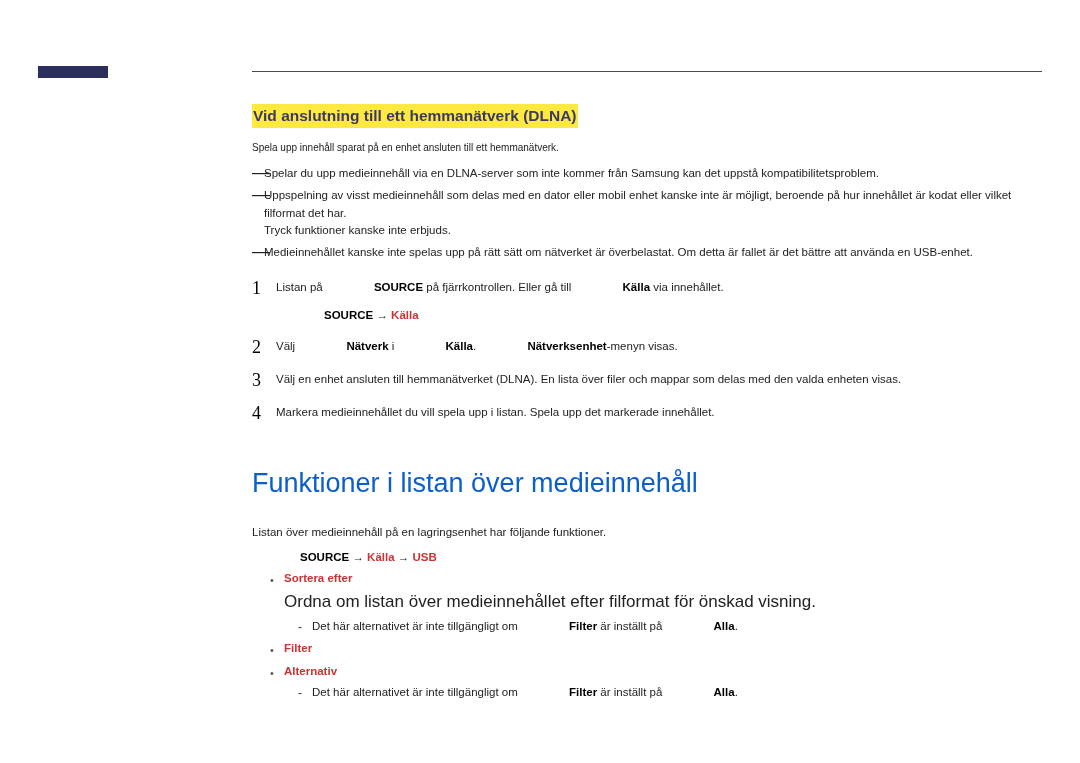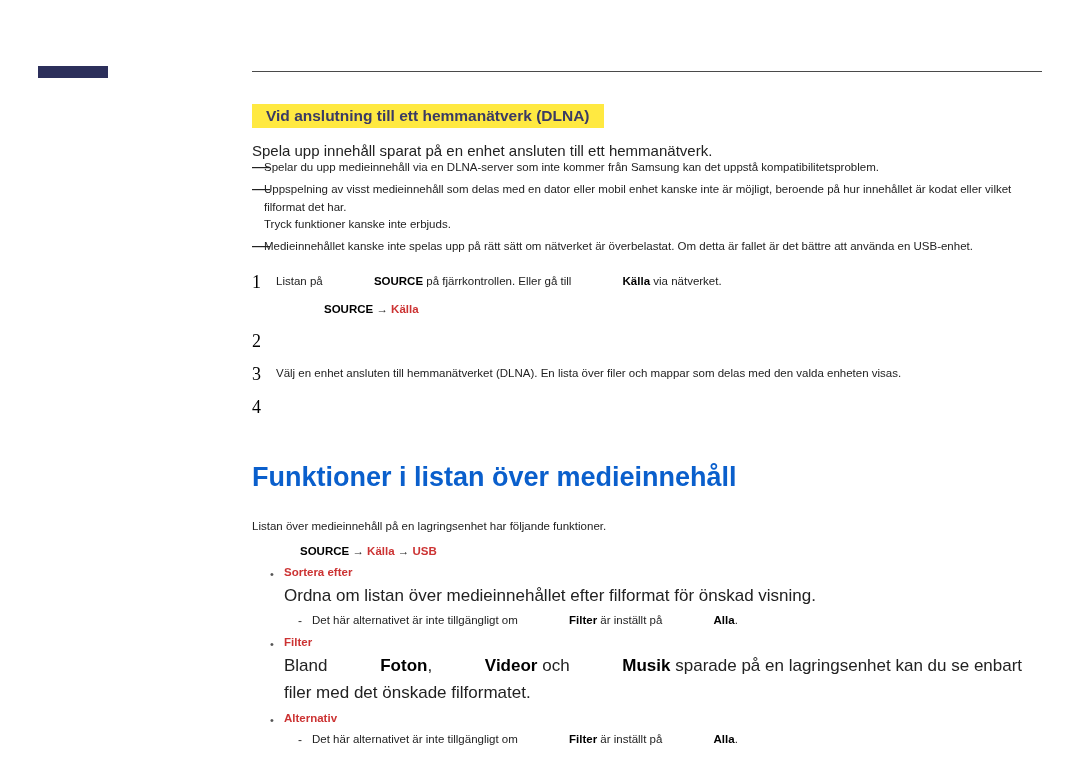--- a/index.html
+++ b/index.html
@@ -32,27 +32,27 @@
     top: 104px;
     left: 252px;
     width: 790px;
   }
   .section-title {
     display: inline-block;
     background: #ffe941;
     color: #3a3a64;
     font-weight: 600;
     font-size: 15.5px;
-    padding: 3px 14px;
+    padding: 3px 1px;
     margin-bottom: 14px;
   }
   .intro-line {
-    font-size: 15px;
-    color: #222;
-    margin-bottom: 0;
+    font-size: 10px;
+    color: #222;
+    margin-bottom: 12px;
   }
   .dashlist { margin-left: 0; margin-bottom: 18px; }
   .dashlist .dashitem {
     display: flex;
     font-size: 11.5px;
     color: #222;
     line-height: 1.5;
     margin-bottom: 5px;
   }
   .dash {
@@ -83,21 +83,21 @@
     font-size: 11.5px;
     color: #222;
     line-height: 1.5;
   }
   .bold { font-weight: 700; color: #000; padding-left: 48px; }
   .red { color: #cc3333; font-weight: 700; }
   .source-path { font-size: 11.5px; margin-top: 10px; }
   .main-heading {
     color: #0a5fcc;
     font-size: 27px;
-    font-weight: 700;
+    font-weight: 400;
     margin-top: 46px;
     margin-bottom: 24px;
   }
   .desc-line {
     font-size: 11.5px;
     line-height: 1.6;
     margin-bottom: 6px;
   }
   .bullets { margin-left: 18px; margin-top: 6px; }
   .bulletitem { margin-bottom: 6px; }
@@ -159,35 +159,39 @@
     <div class="dashitem">
       <div class="dash">―</div>
       <div class="dashtext">Medieinnehållet kanske inte spelas upp på rätt sätt om nätverket är överbelastat. Om detta är fallet är det bättre att använda en USB-enhet.</div>
     </div>
   </div>
 
   <div class="numsteps">
     <div class="numstep">
       <div class="num">1</div>
       <div class="steptext">
-        <span>Listan på </span><span class="bold">SOURCE</span><span> på fjärrkontrollen. Eller gå till </span><span class="bold">Källa</span><span> via nätverket.</span>
+        <span>Listan på </span><span class="bold">SOURCE</span><span> på fjärrkontrollen. Eller gå till </span><span class="bold">Källa</span><span> via innehållet.</span>
         <div class="source-path">
           <span class="bold">SOURCE</span><span> → </span><span class="red">Källa</span>
         </div>
       </div>
     </div>
     <div class="numstep">
       <div class="num">2</div>
+      <div class="steptext">
+        <span>Välj </span><span class="bold">Nätverk</span><span> i </span><span class="bold">Källa</span><span>. </span><span class="bold">Nätverksenhet</span><span>-menyn visas.</span>
+      </div>
     </div>
     <div class="numstep">
       <div class="num">3</div>
       <div class="steptext">Välj en enhet ansluten till hemmanätverket (DLNA). En lista över filer och mappar som delas med den valda enheten visas.</div>
     </div>
     <div class="numstep">
       <div class="num">4</div>
+      <div class="steptext">Markera medieinnehållet du vill spela upp i listan. Spela upp det markerade innehållet.</div>
     </div>
   </div>
 
   <div class="main-heading">Funktioner i listan över medieinnehåll</div>
 
   <div class="desc-line">Listan över medieinnehåll på en lagringsenhet har följande funktioner.</div>
   <div class="desc-line">
     <span class="bold">SOURCE</span><span> → </span><span class="red">Källa</span><span> → </span><span class="red">USB</span>
   </div>
 
@@ -205,23 +209,20 @@
           <span>Det här alternativet är inte tillgängligt om </span><span class="bold">Filter</span><span> är inställt på </span><span class="bold">Alla</span><span>.</span>
         </div>
       </div>
     </div>
 
     <div class="bulletitem">
       <div class="bullethead">
         <div class="dotmark">•</div>
         <div class="btitle red">Filter</div>
       </div>
-      <div class="bdesc">
-        <span>Bland </span><span class="bold">Foton</span><span>, </span><span class="bold">Videor</span><span> och </span><span class="bold">Musik</span><span> sparade på en lagringsenhet kan du se enbart filer med det önskade filformatet.</span>
-      </div>
     </div>
 
     <div class="bulletitem">
       <div class="bullethead">
         <div class="dotmark">•</div>
         <div class="btitle red">Alternativ</div>
       </div>
       <div class="sub-dash">
         <div class="subdashmark">-</div>
         <div>

